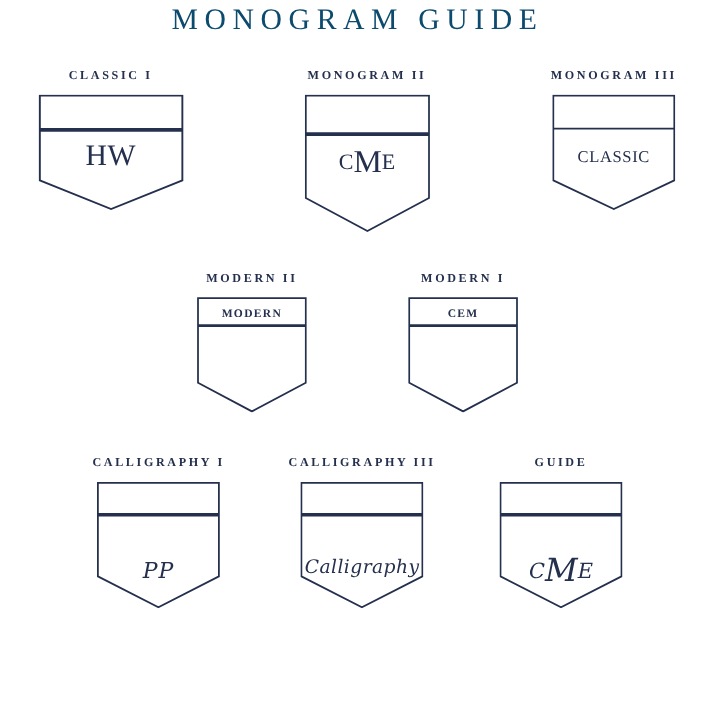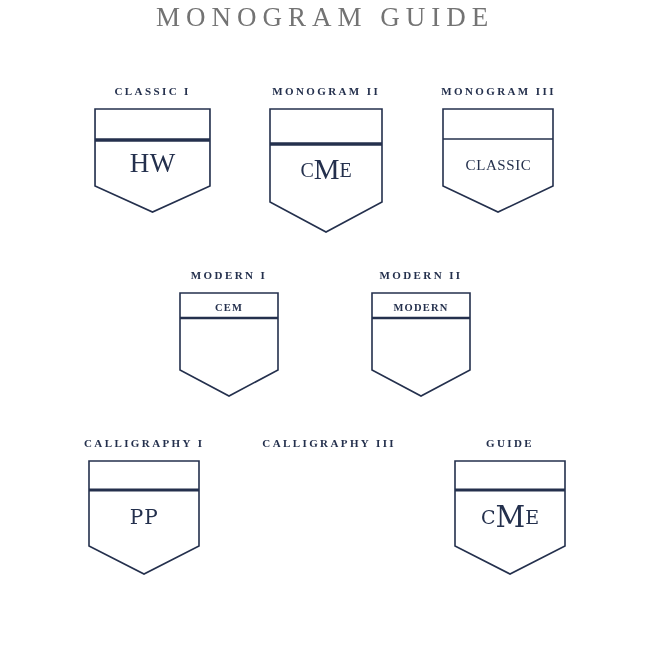--- a/index.html
+++ b/index.html
@@ -13,30 +13,30 @@
     position: relative;
     font-family: "Liberation Serif", serif;
     color: #1e2a44;
     overflow: hidden;
   }
   #page-title {
     text-align: center;
     font-family: "Liberation Serif", serif;
     font-size: 27px;
     letter-spacing: 6px;
-    color: #737373;
+    color: #0c4a6e;
     padding-top: 2px;
     font-weight: 400;
   }
   .row {
     display: flex;
     justify-content: center;
     align-items: flex-start;
   }
-  .row-1 { margin-top: 52px; gap: 58px; }
+  .row-1 { margin-top: 30px; gap: 110px; }
   .row-2 { margin-top: 36px; gap: 92px; }
   .row-3 { margin-top: 40px; gap: 58px; }
 
   .cell {
     display: flex;
     flex-direction: column;
     align-items: center;
   }
   .cell-label {
     font-family: "Liberation Serif", serif;
@@ -83,37 +83,39 @@
   .mono-cme .big { font-size: 29px; vertical-align: -2px; }
   .mono-word { font-size: 15px; letter-spacing: 0.6px; }
   .mono-small {
     font-family: "Liberation Serif", serif;
     font-weight: 700;
     font-size: 10.5px;
     letter-spacing: 1.2px;
   }
   .mono-script {
     font-family: "DejaVu Serif", serif;
+    font-style: italic;
     font-weight: 400;
+    margin-top: 23px;
   }
   .mono-script-pp { font-size: 20px; letter-spacing: 1px; }
   .mono-script-word { font-size: 17px; letter-spacing: 0.4px; }
   .mono-scroll { font-size: 19px; letter-spacing: 0px; }
   .mono-scroll .big { font-size: 29px; vertical-align: -3px; }
 </style>
 </head>
 <body>
 
 <div id="page-title">MONOGRAM GUIDE</div>
 
 <div class="row row-1">
 
   <div class="cell">
     <div class="cell-label">CLASSIC I</div>
-    <div class="pocket" style="width:117px;height:105px;">
+    <div class="pocket" style="width:132px;height:105px;">
       <div class="shape">
         <svg viewBox="0 0 114 105" preserveAspectRatio="none">
           <path d="M1,1 L113,1 L113,78 L57,104 L1,78 Z" fill="#ffffff" stroke="#24304d" stroke-width="1.6"></path>
           <line x1="1" y1="32" x2="113" y2="32" stroke="#24304d" stroke-width="3.4"></line>
         </svg>
       </div>
       <div class="content mono-classic mono-classic-big" style="top:42px;">HW</div>
     </div>
   </div>
 
@@ -143,42 +145,42 @@
       </div>
       <div class="content mono-classic mono-word" style="top:50px;">CLASSIC</div>
     </div>
   </div>
 
 </div>
 
 <div class="row row-2">
 
   <div class="cell">
-    <div class="cell-label">MODERN I</div>
+    <div class="cell-label">MODERN II</div>
     <div class="pocket" style="width:100px;height:105px;">
       <div class="shape">
         <svg viewBox="0 0 100 105" preserveAspectRatio="none">
           <path d="M1,1 L99,1 L99,78 L50,104 L1,78 Z" fill="#ffffff" stroke="#24304d" stroke-width="1.6"></path>
           <line x1="1" y1="26" x2="99" y2="26" stroke="#24304d" stroke-width="2.6"></line>
         </svg>
       </div>
-      <div class="content mono-small" style="top:11px;">CEM</div>
-    </div>
-  </div>
-
-  <div class="cell">
-    <div class="cell-label">MODERN II</div>
+      <div class="content mono-small" style="top:11px;">MODERN</div>
+    </div>
+  </div>
+
+  <div class="cell">
+    <div class="cell-label">MODERN I</div>
     <div class="pocket" style="width:100px;height:105px;">
       <div class="shape">
         <svg viewBox="0 0 100 105" preserveAspectRatio="none">
           <path d="M1,1 L99,1 L99,78 L50,104 L1,78 Z" fill="#ffffff" stroke="#24304d" stroke-width="1.6"></path>
           <line x1="1" y1="26" x2="99" y2="26" stroke="#24304d" stroke-width="2.6"></line>
         </svg>
       </div>
-      <div class="content mono-small" style="top:11px;">MODERN</div>
+      <div class="content mono-small" style="top:11px;">CEM</div>
     </div>
   </div>
 
 </div>
 
 <div class="row row-3">
 
   <div class="cell">
     <div class="cell-label">CALLIGRAPHY I</div>
     <div class="pocket" style="width:112px;height:115px;">
@@ -187,28 +189,37 @@
           <path d="M1,1 L111,1 L111,86 L56,114 L1,86 Z" fill="#ffffff" stroke="#24304d" stroke-width="1.6"></path>
           <line x1="1" y1="30" x2="111" y2="30" stroke="#24304d" stroke-width="3.2"></line>
         </svg>
       </div>
       <div class="content mono-script mono-script-pp" style="top:47px;">PP</div>
     </div>
   </div>
 
   <div class="cell">
     <div class="cell-label">CALLIGRAPHY III</div>
-  </div>
-
-  <div class="cell">
-    <div class="cell-label">GUIDE</div>
     <div class="pocket" style="width:112px;height:115px;">
       <div class="shape">
         <svg viewBox="0 0 112 115" preserveAspectRatio="none">
           <path d="M1,1 L111,1 L111,86 L56,114 L1,86 Z" fill="#ffffff" stroke="#24304d" stroke-width="1.6"></path>
           <line x1="1" y1="30" x2="111" y2="30" stroke="#24304d" stroke-width="3.2"></line>
         </svg>
       </div>
+      <div class="content mono-script mono-script-word" style="top:47px;">Calligraphy</div>
+    </div>
+  </div>
+
+  <div class="cell">
+    <div class="cell-label">GUIDE</div>
+    <div class="pocket" style="width:112px;height:115px;">
+      <div class="shape">
+        <svg viewBox="0 0 112 115" preserveAspectRatio="none">
+          <path d="M1,1 L111,1 L111,86 L56,114 L1,86 Z" fill="#ffffff" stroke="#24304d" stroke-width="1.6"></path>
+          <line x1="1" y1="30" x2="111" y2="30" stroke="#24304d" stroke-width="3.2"></line>
+        </svg>
+      </div>
       <div class="content mono-script mono-scroll" style="top:43px;">C<span class="big">M</span>E</div>
     </div>
   </div>
 
 </div>
 
 </body></html>

